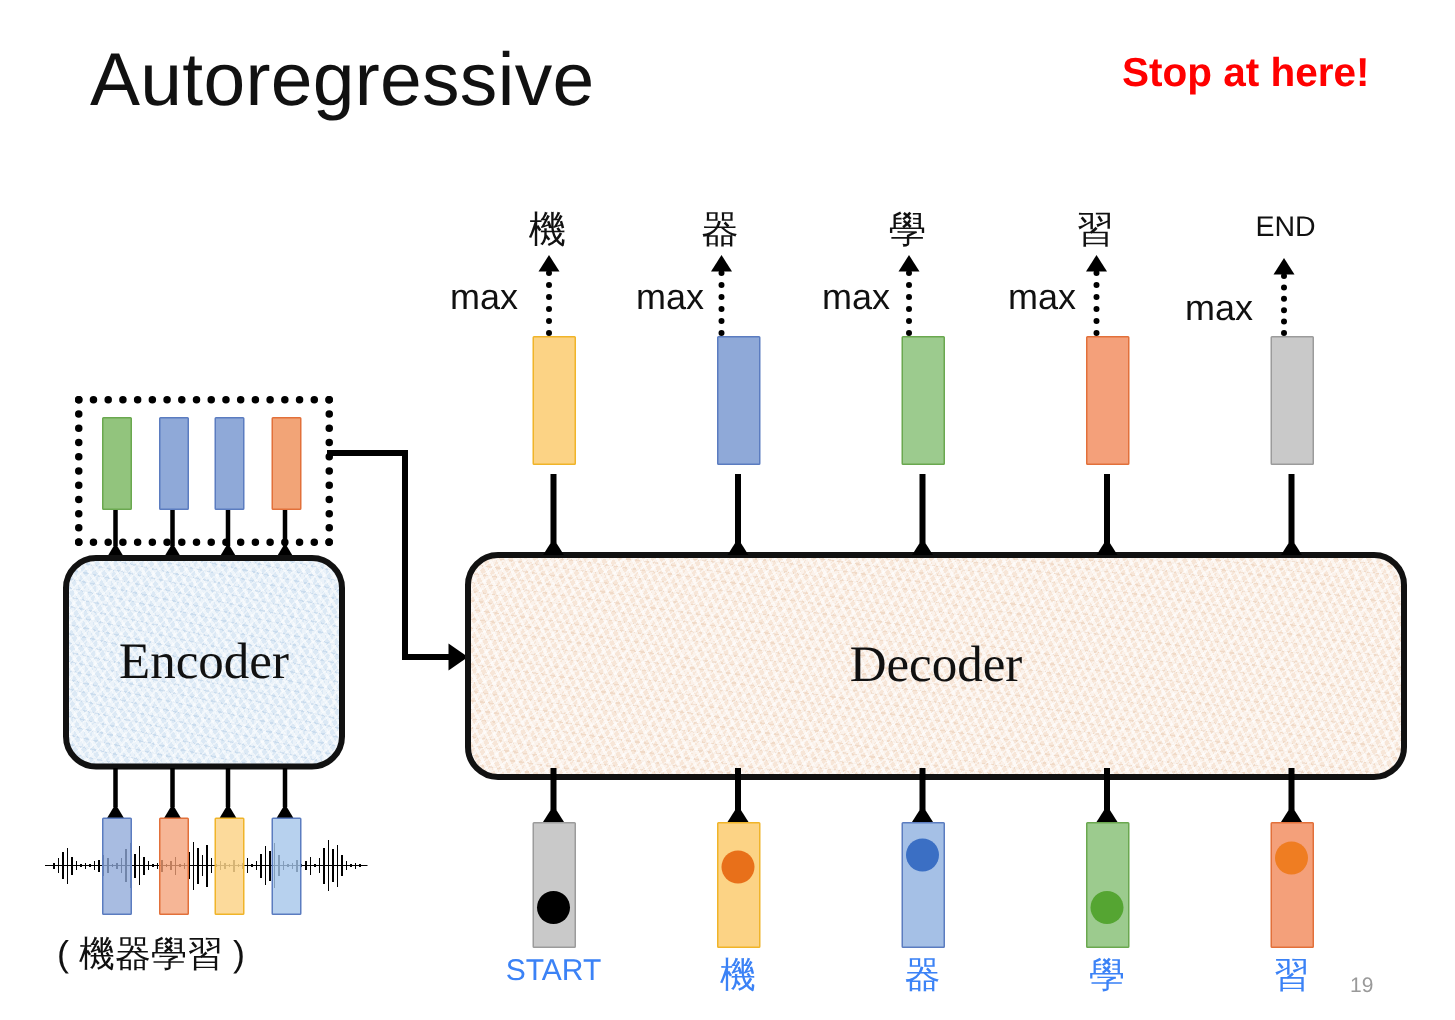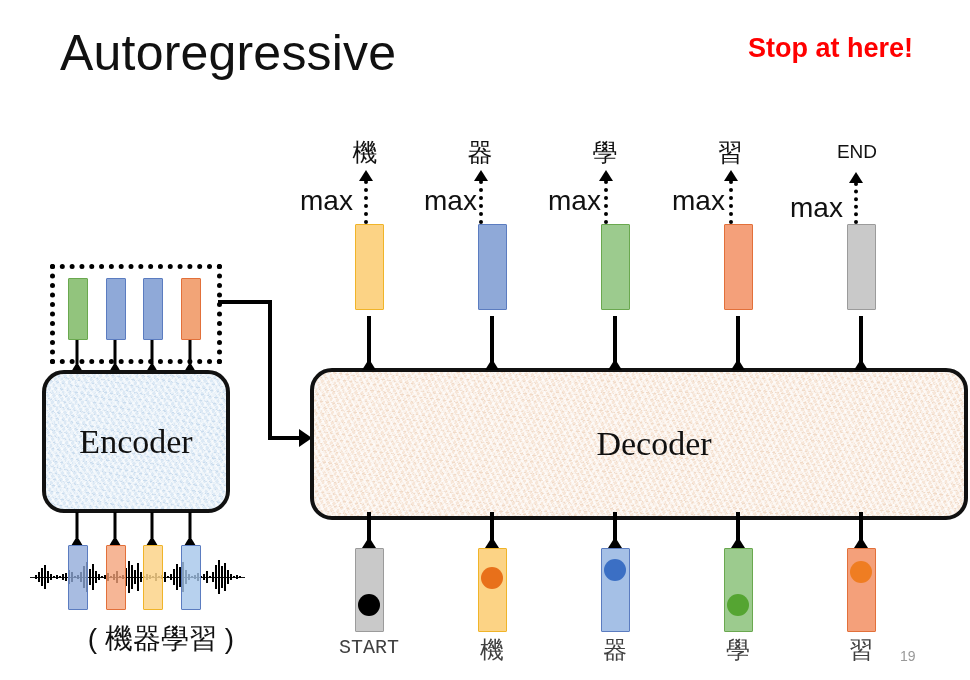--- a/index.html
+++ b/index.html
@@ -46,39 +46,38 @@
       repeating-linear-gradient(12deg, rgba(160,190,220,.30) 0 1px, rgba(255,255,255,0) 1px 6px),
       repeating-linear-gradient(100deg, rgba(255,255,255,.40) 0 2px, rgba(255,255,255,0) 2px 7px);
   }
   #decoder-block{
     background-color:#f7e6d8;
     background-image:
       repeating-linear-gradient(63deg, rgba(255,255,255,.60) 0 2px, rgba(255,255,255,0) 2px 5px),
       repeating-linear-gradient(-34deg, rgba(255,255,255,.50) 0 1px, rgba(255,255,255,0) 1px 4px),
       repeating-linear-gradient(8deg, rgba(224,190,162,.30) 0 1px, rgba(255,255,255,0) 1px 6px),
       repeating-linear-gradient(115deg, rgba(255,255,255,.45) 0 2px, rgba(255,255,255,0) 2px 7px);
-    padding-left: 30px;
   }
   .block-label{font-size:34px;color:#111;font-family:Liberation Serif, serif;}
 
   
   #encoder-output-box{position:absolute;border:5px dotted #000;}
 
   
   .conn{position:absolute;background:#000;}
   #conn-arrowhead{position:absolute;width:0;height:0;
        border-top:9px solid transparent;border-bottom:9px solid transparent;
        border-left:13px solid #000;}
 
-  .maxlabel{position:absolute;font-size:28px;color:#111;}
+  .maxlabel{position:absolute;font-size:24px;color:#111;}
   .tok-top{position:absolute;font-size:25px;color:#111;text-align:center;}
-  .tok-bot{position:absolute;font-size:24px;color:#404040;text-align:center;font-family:Liberation Mono, monospace;}
+  .tok-bot{position:absolute;font-size:24px;color:#3b82f6;text-align:center;}
   .tok-bot.latin{font-size:20px;}
   .tok-top.latin{font-size:19px;}
-  .caption{position:absolute;font-size:28px;color:#111;text-align:right;}
+  .caption{position:absolute;font-size:24px;color:#111;text-align:left;}
 </style>
 </head>
 <body>
 
 <div class="abs" id="slide-title">Autoregressive</div>
 <div class="abs" id="stop-note">Stop at here!</div>
 <div class="abs" id="page-number">19</div>
 
 <div id="encoder-output-box" class="abs" style="left:50px;top:264px;width:162px;height:90px;"></div>
 

